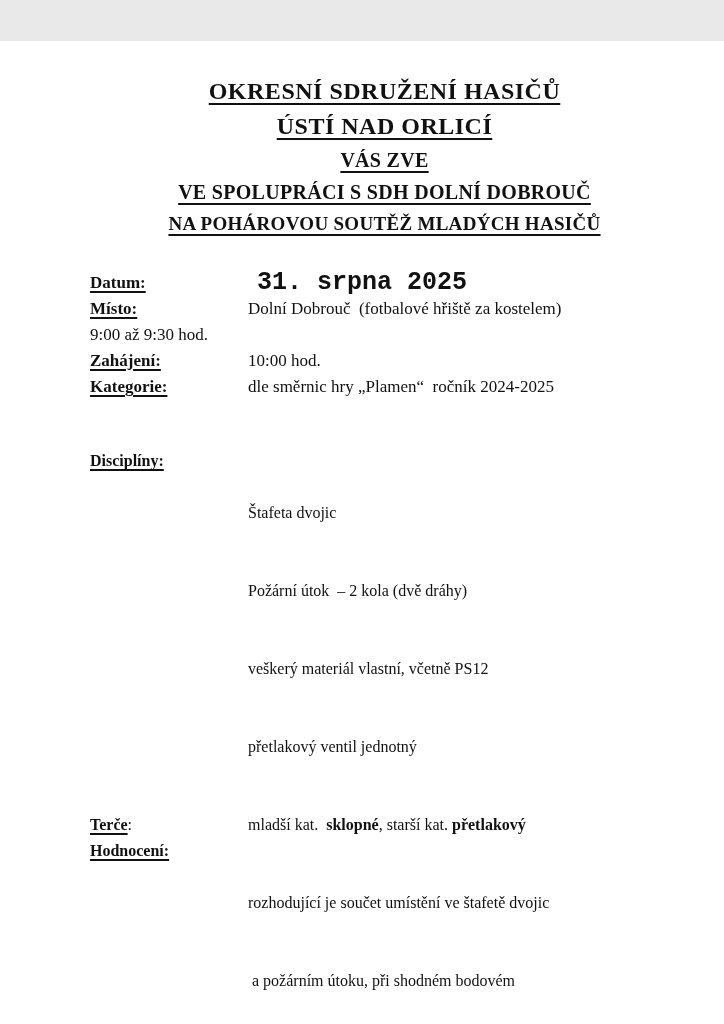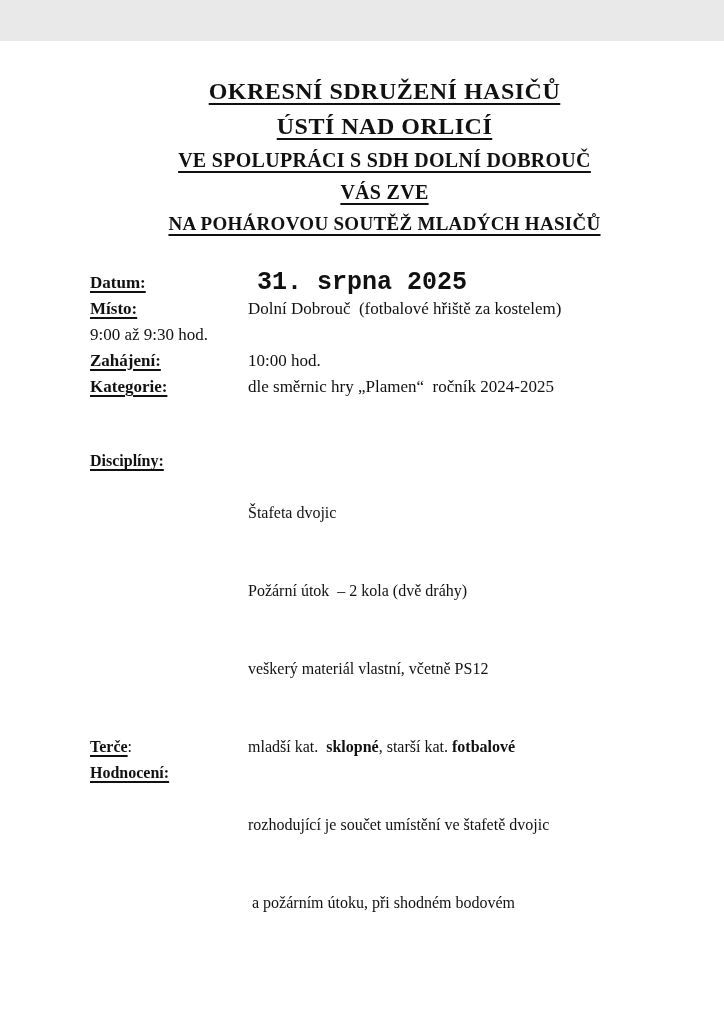--- a/index.html
+++ b/index.html
@@ -55,22 +55,22 @@
   .block-discipliny { margin-top: 48px; }
 </style>
 </head>
 <body>
 
 <div class="doc">
 
   <div class="header">
     <div class="hline h-lg"><span>OKRESNÍ SDRUŽENÍ HASIČŮ</span></div>
     <div class="hline h-lg"><span>ÚSTÍ NAD ORLICÍ</span></div>
+    <div class="hline h-md"><span>VÁS ZVE</span></div>
     <div class="hline h-md"><span>VE SPOLUPRÁCI S SDH DOLNÍ DOBROUČ</span></div>
-    <div class="hline h-md"><span>VÁS ZVE</span></div>
     <div class="hline h-sm"><span>NA POHÁROVOU SOUTĚŽ MLADÝCH HASIČŮ</span></div>
   </div>
 
   <div class="info">
     <div class="row">
       <div class="label-col"><span class="lbl">Datum:</span></div>
       <div class="value-col value-datum">31. srpna 2025</div>
     </div>
     <div class="row">
       <div class="label-col"><span class="lbl">Místo:</span></div>
@@ -89,25 +89,26 @@
     </div>
   </div>
 
   <div class="block-discipliny">
     <div class="row">
       <div class="label-col"><span class="lbl">Disciplíny:</span></div>
       <div class="value-col">
         <div class="vline">Štafeta dvojic</div>
         <div class="vline">Požární útok  – 2 kola (dvě dráhy)</div>
         <div class="vline">veškerý materiál vlastní, včetně PS12</div>
+        <div class="vline">přetlakový ventil jednotný</div>
       </div>
     </div>
     <div class="row">
       <div class="label-col"><span class="lbl">Terče</span><span>:</span></div>
-      <div class="value-col"><span>mladší kat.  </span><span class="b">sklopné</span><span>, starší kat. </span><span class="b">fotbalové</span></div>
+      <div class="value-col"><span>mladší kat.  </span><span class="b">sklopné</span><span>, starší kat. </span><span class="b">přetlakový</span></div>
     </div>
     <div class="row">
       <div class="label-col"><span class="lbl">Hodnocení:</span></div>
       <div class="value-col">
         <div class="vline">rozhodující je součet umístění ve štafetě dvojic</div>
         <div class="vline"> a požárním útoku, při shodném bodovém</div>
         
       </div>
     </div>
   </div>

